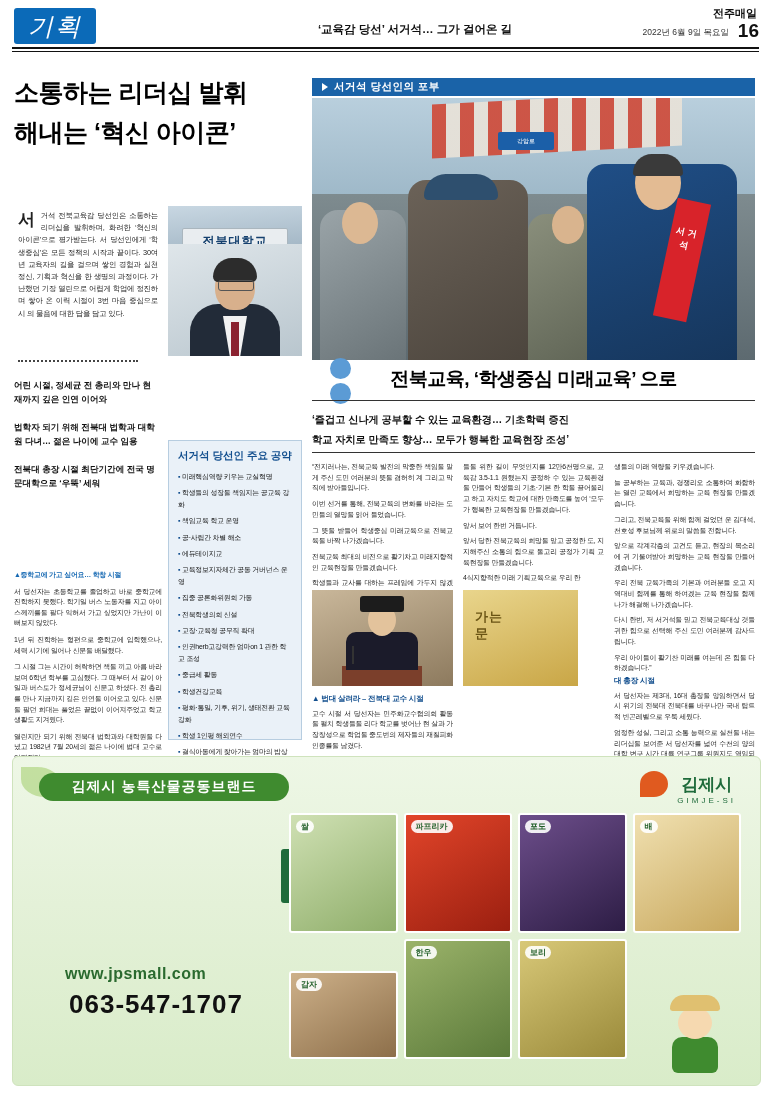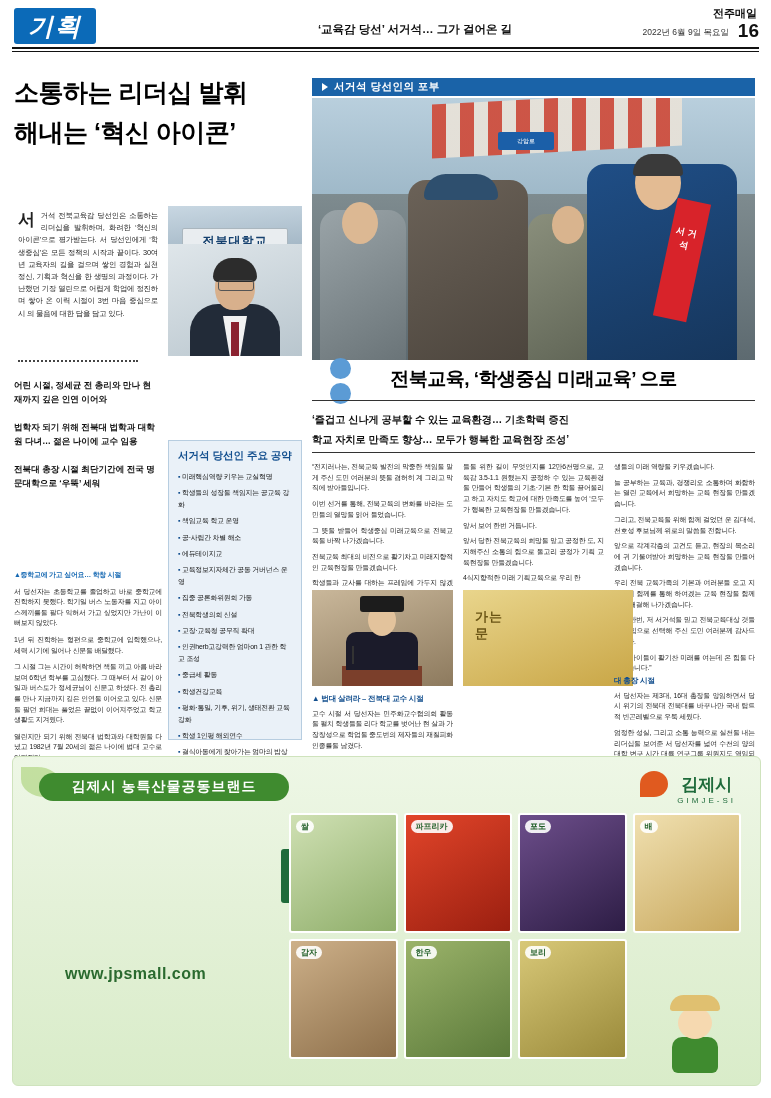--- a/index.html
+++ b/index.html
@@ -30,21 +30,21 @@
     height: 58px;
   }
   .mast-logo {
     position: absolute;
     left: 14px; top: 8px;
     width: 82px; height: 36px;
     background: #0b6ab8;
     border-radius: 3px;
     color: #fff;
     font-size: 25px;
-    font-weight: bold;
+    font-weight: normal;
     letter-spacing: 2px;
     display: flex;
     align-items: center;
     justify-content: center;
     font-style: italic;
   }
   .mast-center {
     position: absolute;
     left: 250px; top: 22px;
     width: 330px;
@@ -500,21 +500,21 @@
   }
   .photo-podium .pp-mic {
     position: absolute; left: 40px; top: 56px;
     width: 2px; height: 18px;
     background: #333;
   }
 
   .photo-gold {
     position: absolute;
     left: 463px; top: 590px;
-    width: 170px; height: 96px;
+    width: 115px; height: 96px;
     background: linear-gradient(160deg,#e9d58c,#c9a646);
     overflow: hidden;
   }
   .photo-gold .gtext {
     position: absolute;
     left: 12px; top: 18px;
     font-size: 13px;
     font-weight: bold;
     color: #6a5414;
     line-height: 17px;
@@ -623,21 +623,21 @@
     font-size: 8px;
     font-weight: bold;
     padding: 1px 5px;
     border-radius: 7px;
     z-index: 3;
   }
   .cell-rice { background: linear-gradient(150deg,#cfe0b3,#8fae6a); }
   .cell-paprika { background: linear-gradient(150deg,#e2452a,#9b1f10); }
   .cell-grape { background: linear-gradient(150deg,#6d4e8b,#2d1d45); }
   .cell-pear { background: linear-gradient(150deg,#f0e0b0,#c9a95f); }
-  .cell-potato { background: linear-gradient(150deg,#cdb089,#8d6f4a); }
+  .cell-potato { background: linear-gradient(150deg,#cdb089,#8d6f4a); margin-top: 32px; }
   .cell-hanwoo { background: linear-gradient(150deg,#9bb36a,#5b7a3a); }
   .cell-pork { background: linear-gradient(150deg,#d8cfc0,#9c9184); }
   .cell-barley { background: linear-gradient(150deg,#d8c878,#9a8a3a); }
   .ad-char {
     position: absolute;
     right: 30px; bottom: 6px;
     width: 70px; height: 84px;
   }
   .ad-char .hat {
     position: absolute; left: 10px; top: 0;
@@ -827,20 +827,21 @@
     <p>엄정한 성실, 그리고 소통 능력으로 실천을 내는 리더십을 보여준 서 당선자를 넓여 수천의 양의 대학 변구 시간 대륙 연구그룹 위원지도 역임되 중가한 많은 국가재정을 확보했다.</p>
     <p>그 체력은 코대대의 한국에 이 불어가 전북대가 1위 길 기대되는 대학, 세무성 탄력 도가 기장 걸은 대학, 국제교류, 취업 등 한 생 지원이 가장 훌륭한 대학이라는 평가를 받았다.</p>
     <p style="text-align:right;font-weight:bold;">/정은성 기자</p>
   </div>
 
   <div class="ad">
     <div class="leaf"></div>
     <div class="ad-header">김제시 농특산물공동브랜드</div>
     <div class="ad-pkg"></div>
     <div class="ad-url">www.jpsmall.com</div>
+    <div class="ad-tel">063-547-1707</div>
     <div class="ad-mark"></div>
     <div class="ad-logo">
       <div class="kr">김제시</div>
       <div class="en">GIMJE-SI</div>
     </div>
     <div class="ad-grid">
       <div class="ad-cell cell-rice">
           <span class="tag">쌀</span>
         </div>
       <div class="ad-cell cell-paprika">

